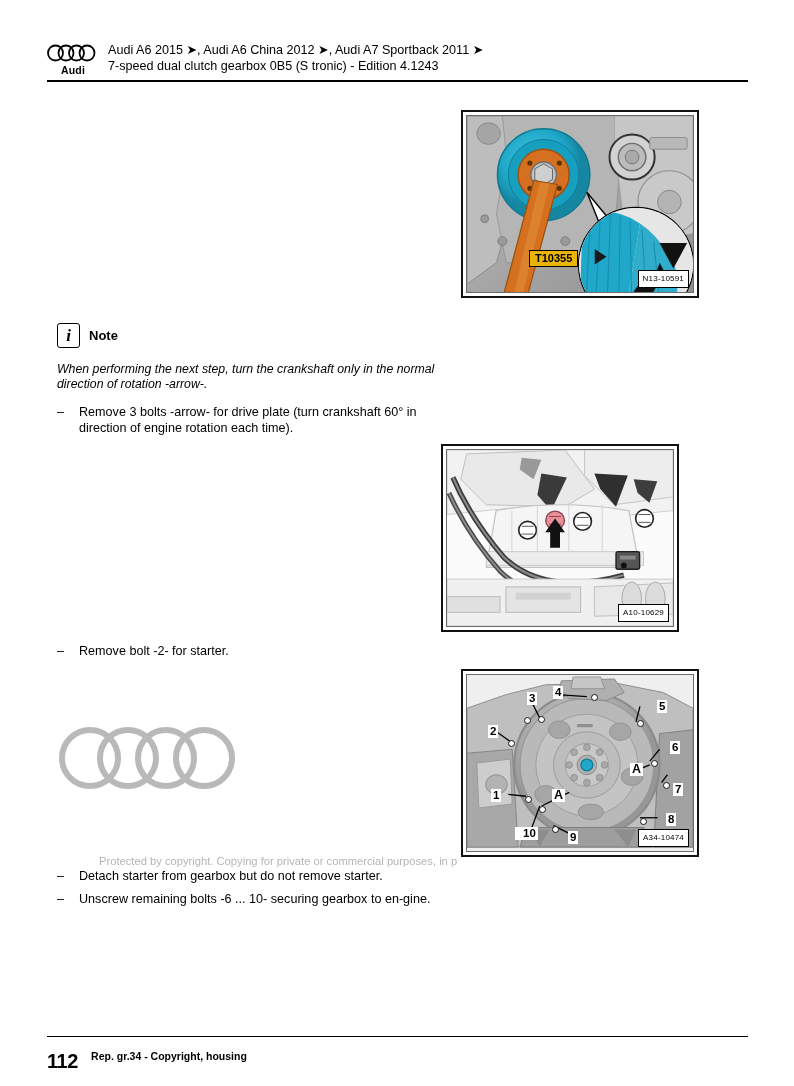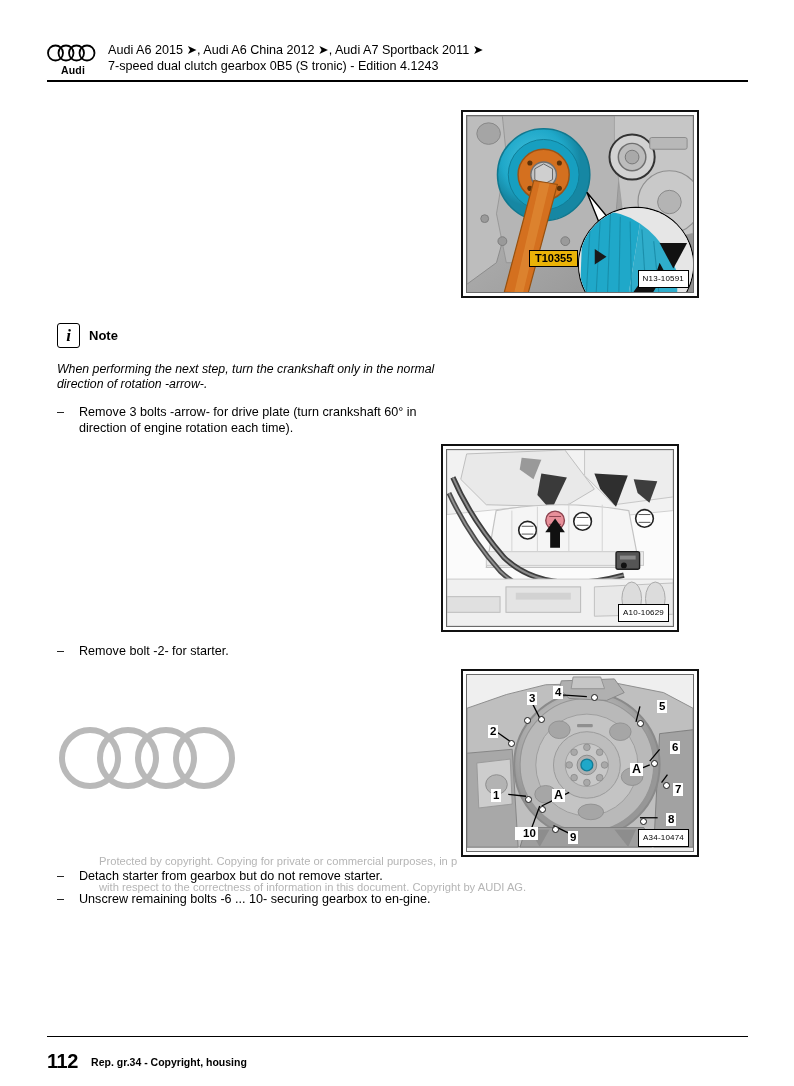--- a/index.html
+++ b/index.html
@@ -109,21 +109,21 @@
     color: #b5b5b5; font-size: 11.2px; line-height: 26px;
     font-family: "Liberation Sans", sans-serif; z-index: 2; margin-left: 39px;
   }
 
   
   #footer-rule {
     position: absolute; left: 47px; top: 1036px; width: 701px;
     height: 0; border-top: 1.6px solid #000;
   }
   #footer { position: absolute; left: 47px; top: 1050px; display: flex;
-            align-items: center; gap: 13px; }
+            align-items: flex-start; gap: 13px; }
   #page-number { font-size: 20px; font-weight: bold; letter-spacing: -0.4px; }
   #footer-chapter { font-size: 10.5px; font-weight: bold; }
 </style>
 </head>
 <body>
 
 <div id="header">
   <div id="audi-logo">
     <svg class="rings" width="52" height="20" viewBox="0 0 104 40">
       <g fill="none" stroke="#000" stroke-width="3.6">
@@ -410,21 +410,20 @@
       <circle cx="33" cy="36" r="28"></circle>
       <circle cx="71" cy="36" r="28"></circle>
       <circle cx="109" cy="36" r="28"></circle>
       <circle cx="147" cy="36" r="28"></circle>
     </g>
   </svg>
 </div>
 
 <div id="copyright-watermark">
   <div>Protected by copyright. Copying for private or commercial purposes, in p</div>
-  <div>with respect to the correctness of information in this document. Copyright by AUDI AG.</div>
 </div>
 
 <div class="step" id="step-3">
   <span class="dash">–</span>
   <span class="txt">Detach starter from gearbox but do not remove starter.</span>
 </div>
 <div class="step" id="step-4">
   <span class="dash">–</span>
   <span class="txt">Unscrew remaining bolts -6 ... 10- securing gearbox to en-gine.</span>
 </div>

